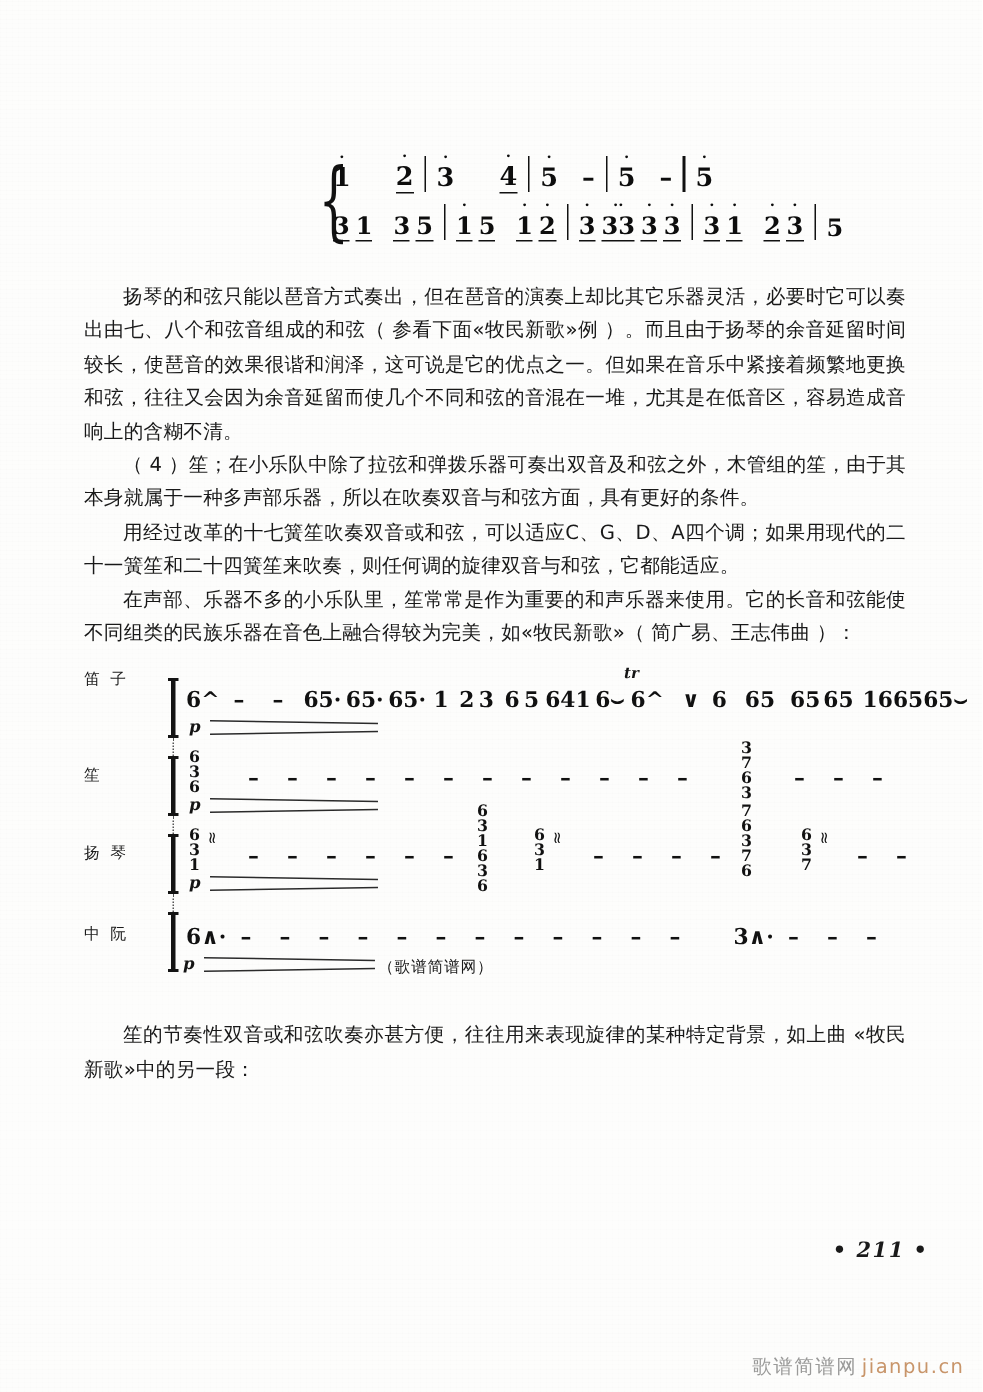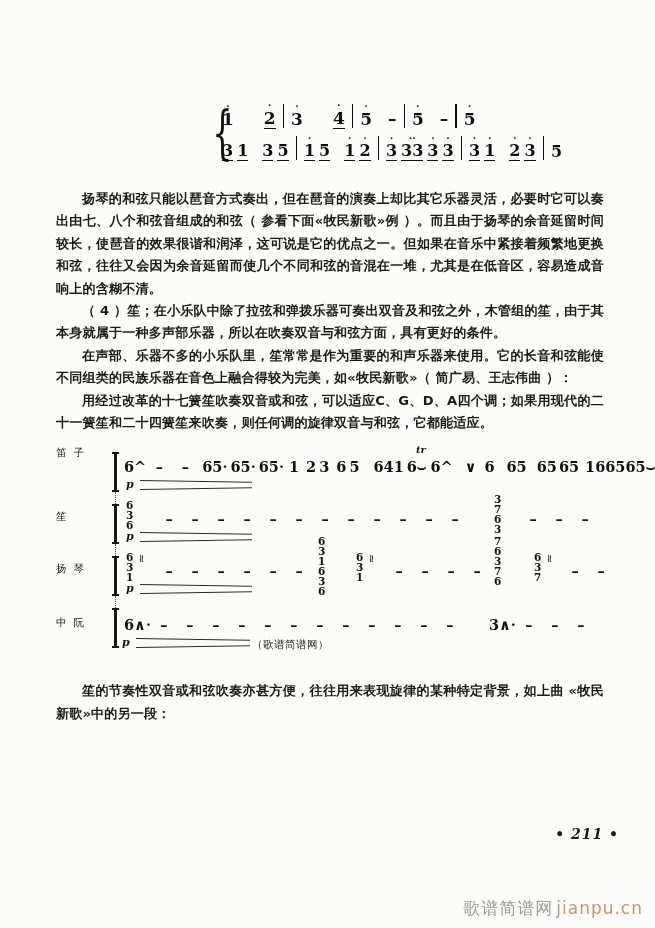--- a/index.html
+++ b/index.html
@@ -40,21 +40,21 @@
   
   .para {
     font-family: "DejaVu Sans", sans-serif;
     font-size: 13.1px;
     line-height: 22.4px;
     color: #191919;
     text-align: justify;
     letter-spacing: 0.15px;
     margin: 0;
   }
-  .para.indent { text-indent: 26px; font-weight: bold; }
+  .para.indent { text-indent: 26px; }
 
   .p-block { margin-bottom: 0px; }
 
   
   .top-score {
     position: relative;
     height: 84px;
     margin-top: 96px;
     margin-bottom: 8px;
   }
@@ -252,21 +252,21 @@
     font-style: italic;
     font-size: 14px;
     font-weight: bold;
     color: #1a1a1a;
     letter-spacing: 1px;
   }
   .watermark {
     position: absolute;
     right: 12px;
     bottom: 8px;
-    font-size: 17px;
+    font-size: 13px;
     letter-spacing: 1px;
     white-space: nowrap;
   }
   .watermark .cn { color: #9a9a99; font-family: "DejaVu Sans", sans-serif; }
   .watermark .en { color: #c8956a; font-family: "DejaVu Sans", sans-serif; margin-left: 3px; }
 </style>
 </head>
 <body>
 
 <div class="page">
@@ -330,22 +330,22 @@
         <span class="gap" style="width:4px"></span>
         <span class="nt ul">3<span class="dot-hi">·</span></span>
         <span class="barline"></span>
         <span class="nt">5</span>
       </div>
     </div>
 
     <div class="p-block">
       <p class="para indent">扬琴的和弦只能以琶音方式奏出，但在琶音的演奏上却比其它乐器灵活，必要时它可以奏出由七、八个和弦音组成的和弦（ 参看下面«牧民新歌»例 ）。而且由于扬琴的余音延留时间较长，使琶音的效果很谐和润泽，这可说是它的优点之一。但如果在音乐中紧接着频繁地更换和弦，往往又会因为余音延留而使几个不同和弦的音混在一堆，尤其是在低音区，容易造成音响上的含糊不清。</p>
       <p class="para indent">（ 4 ）笙；在小乐队中除了拉弦和弹拨乐器可奏出双音及和弦之外，木管组的笙，由于其本身就属于一种多声部乐器，所以在吹奏双音与和弦方面，具有更好的条件。</p>
+      <p class="para indent">用经过改革的十七簧笙吹奏双音或和弦，可以适应C、G、D、A四个调；如果用现代的二十一簧笙和二十四簧笙来吹奏，则任何调的旋律双音与和弦，它都能适应。</p>
       <p class="para indent">在声部、乐器不多的小乐队里，笙常常是作为重要的和声乐器来使用。它的长音和弦能使不同组类的民族乐器在音色上融合得较为完美，如«牧民新歌»（ 简广易、王志伟曲 ）：</p>
-      <p class="para indent">用经过改革的十七簧笙吹奏双音或和弦，可以适应C、G、D、A四个调；如果用现代的二十一簧笙和二十四簧笙来吹奏，则任何调的旋律双音与和弦，它都能适应。</p>
     </div>
 
 
     <div class="score">
 
       <div class="sys-brace b1"></div>
       <div class="sys-brace b2"></div>
       <div class="sys-brace b3"></div>
       <div class="sys-brace b4"></div>
       <div class="dotted-link" style="top:46px;height:12px;"></div>
@@ -362,21 +362,21 @@
           <span class="d">–</span>
           <span class="d">–</span>
           <span class="n ul" style="margin-left:4px">6<span class="dot-hi">5</span><span class="dot-lo">·</span></span>
           <span class="n ul" style="margin-left:3px">6<span class="dot-hi">5</span><span class="dot-lo">·</span></span>
           <span class="n ul" style="margin-left:3px">6<span class="dot-hi">5</span><span class="dot-lo">·</span></span>
           <span class="n ul" style="margin-left:5px">1</span>
           <span class="n ul" style="margin-left:7px">2</span>
           <span class="n ul" style="margin-left:3px">3</span>
           <span class="n ul" style="margin-left:7px">6</span>
           <span class="n ul" style="margin-left:3px">5</span>
-          <span class="n ul" style="margin-left:14px">6<span class="dot-hi">41</span></span>
+          <span class="n ul" style="margin-left:4px">6<span class="dot-hi">41</span></span>
           <span class="n ul" style="margin-left:3px">6<span class="dot-hi">⌣</span></span>
           <span class="n" style="margin-left:4px">6<span class="dot-hi">^</span></span>
           <span class="n" style="margin-left:12px">∨</span>
           <span class="n" style="margin-left:8px">6</span>
           <span class="n" style="margin-left:12px">6<span class="dot-hi">5</span></span>
           <span class="n ul" style="margin-left:10px">6<span class="dot-hi">5</span></span>
           <span class="n ul" style="margin-left:2px">6<span class="dot-hi">5</span></span>
           <span class="n ul" style="margin-left:6px">166565<span class="dot-hi">⌣</span><span class="dot-lo"> </span></span>
 
         </div>

